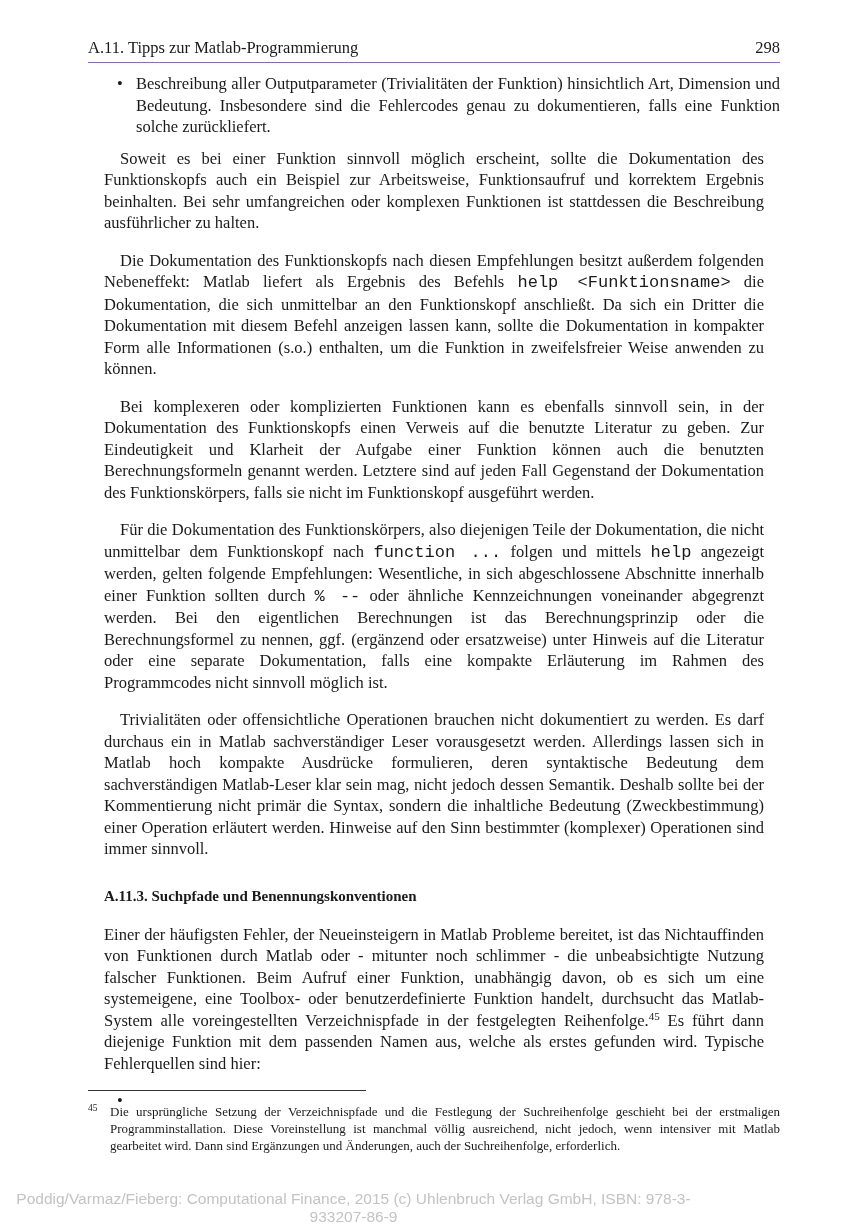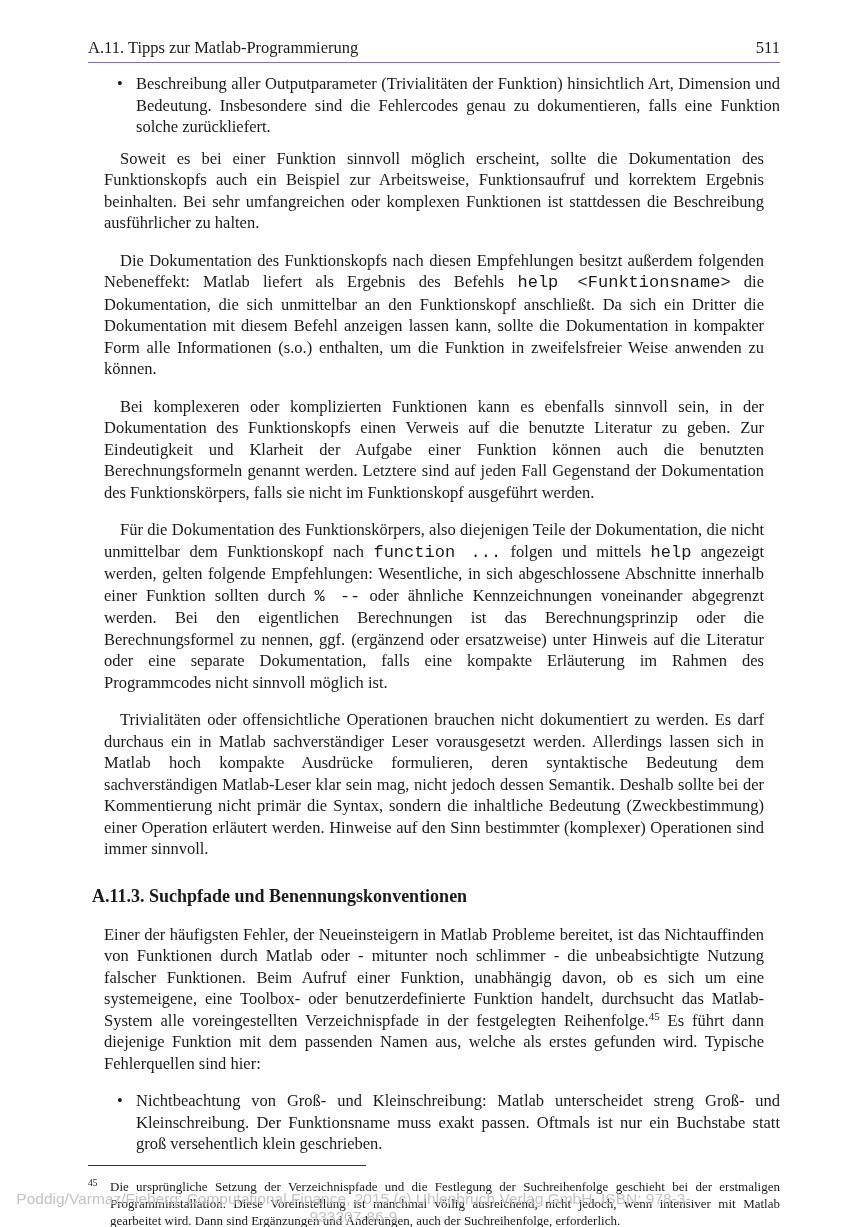--- a/index.html
+++ b/index.html
@@ -9,35 +9,35 @@
   .running-head { display: flex; justify-content: space-between; align-items: baseline;
                   font-size: 16.5px; line-height: 20px; padding-bottom: 4px;
                   border-bottom: 1px solid #8b5cf6; }
   .body-text { font-size: 16.5px; line-height: 21.5px; text-align: justify; }
   .bullet-list { list-style: none; margin: 0; padding: 0; }
   .bullet-item { position: relative; padding-left: 48px; }
   .bullet-dot { position: absolute; left: 29px; top: 0; }
   p { margin: 16px; }
   .indent { text-indent: 16px; }
   .mono { font-family: "Liberation Mono", "DejaVu Sans Mono", monospace; font-size: 17px; }
-  h3 { font-size: 18px; font-weight: bold; margin: 4px; line-height: 24px; }
+  h3 { font-size: 15px; font-weight: bold; margin: 16px; line-height: 24px; }
   sup { font-size: 11px; line-height: 0; }
   .footnote-rule { width: 278px; border-top: 1px solid #333; }
   .footnote { font-size: 13px; line-height: 17px; position: relative; padding-left: 22px; text-align: justify; }
   .footnote-num { position: absolute; left: 0; top: -3px; font-size: 9.5px; }
   .watermark { position: absolute; left: 0; width: 707px; top: 1190px; text-align: center;
                font-family: "Liberation Sans", "DejaVu Sans", sans-serif; font-size: 15.5px; color: #c3c3c3; }
 </style>
 </head>
 <body>
 
 <div class="page">
   <div class="running-head">
     <span>A.11.  Tipps zur Matlab-Programmierung</span>
-    <span>511</span>
+    <span>298</span>
   </div>
 
   <div class="body-text">
     <ul class="bullet-list" style="margin-top:10px;">
       <li class="bullet-item">
         <span class="bullet-dot">•</span>
         <span>Beschreibung aller Outputparameter (Trivialitäten der Funktion) hinsichtlich Art, Dimension und Bedeutung. Insbesondere sind die Fehlercodes genau zu dokumentieren, falls eine Funktion solche zurückliefert.</span>
       </li>
     </ul>
 
@@ -51,21 +51,20 @@
 
     <p class="indent">Trivialitäten oder offensichtliche Operationen brauchen nicht dokumentiert zu werden. Es darf durchaus ein in Matlab sachverständiger Leser vorausgesetzt werden. Allerdings lassen sich in Matlab hoch kompakte Ausdrücke formulieren, deren syntaktische Bedeutung dem sachverständigen Matlab-Leser klar sein mag, nicht jedoch dessen Semantik. Deshalb sollte bei der Kommentierung nicht primär die Syntax, sondern die inhaltliche Bedeutung (Zweckbestimmung) einer Operation erläutert werden. Hinweise auf den Sinn bestimmter (komplexer) Operationen sind immer sinnvoll.</p>
 
     <h3 style="margin-top:24px; margin-bottom:12px;">A.11.3.  Suchpfade und Benennungskonventionen</h3>
 
     <p><span>Einer der häufigsten Fehler, der Neueinsteigern in Matlab Probleme bereitet, ist das Nichtauffinden von Funktionen durch Matlab oder - mitunter noch schlimmer - die unbeabsichtigte Nutzung falscher Funktionen. Beim Aufruf einer Funktion, unabhängig davon, ob es sich um eine systemeigene, eine Toolbox- oder benutzerdefinierte Funktion handelt, durchsucht das Matlab-System alle voreingestellten Verzeichnispfade in der festgelegten Reihenfolge.</span><sup>45</sup><span> Es führt dann diejenige Funktion mit dem passenden Namen aus, welche als erstes gefunden wird. Typische Fehlerquellen sind hier:</span></p>
 
     <ul class="bullet-list" style="margin-top:10px;">
       <li class="bullet-item">
         <span class="bullet-dot">•</span>
-        <span>Nichtbeachtung von Groß- und Kleinschreibung: Matlab unterscheidet streng Groß- und Kleinschreibung. Der Funktionsname muss exakt passen. Oftmals ist nur ein Buchstabe statt groß versehentlich klein geschrieben.</span>
       </li>
     </ul>
   </div>
 
   <div class="footnote-rule" style="margin-top:10px;"></div>
 
   <div class="footnote" style="margin-top:12px;">
     <span class="footnote-num">45</span>
     <span>Die ursprüngliche Setzung der Verzeichnispfade und die Festlegung der Suchreihenfolge geschieht bei der erstmaligen Programminstallation. Diese Voreinstellung ist manchmal völlig ausreichend, nicht jedoch, wenn intensiver mit Matlab gearbeitet wird. Dann sind Ergänzungen und Änderungen, auch der Suchreihenfolge, erforderlich.</span>
   </div>

